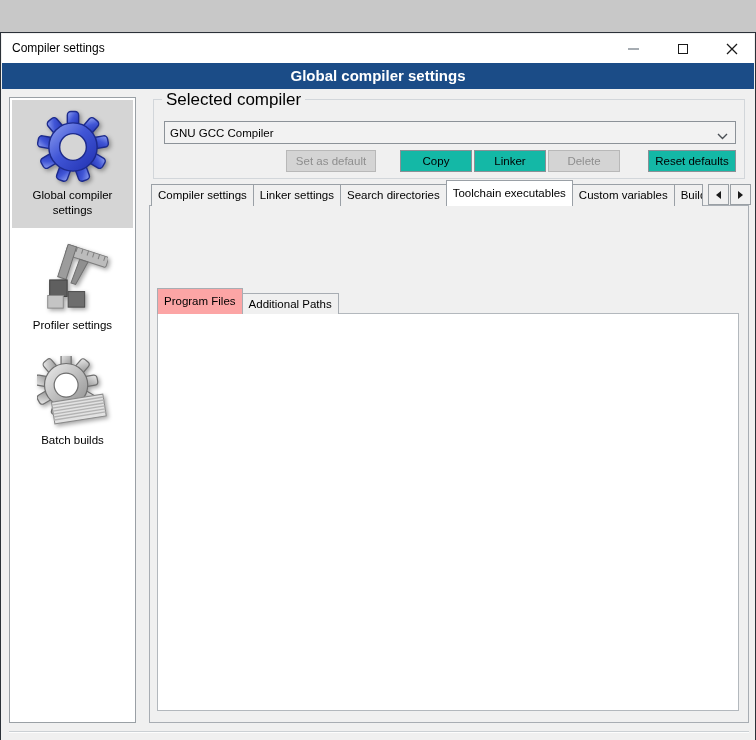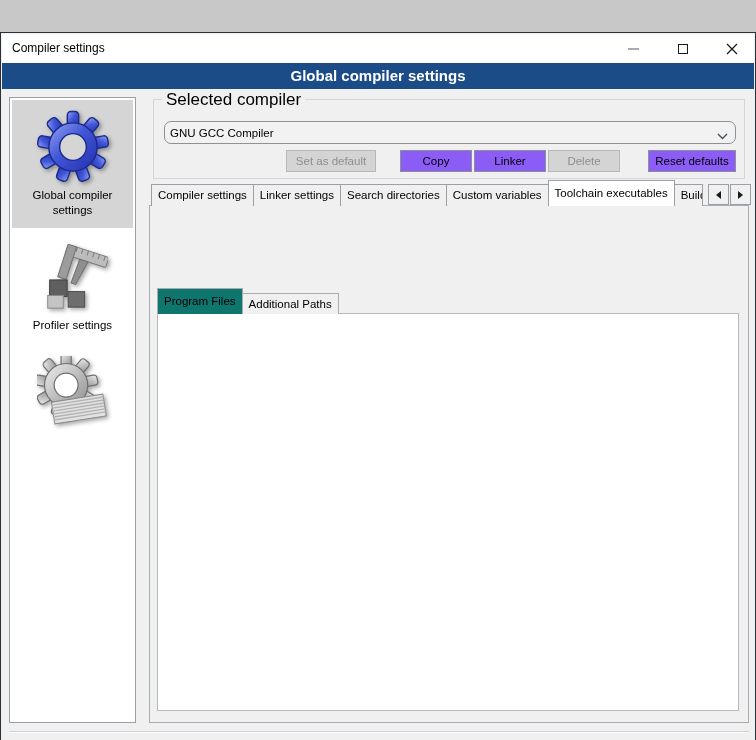--- a/index.html
+++ b/index.html
@@ -38,25 +38,25 @@
   .legend{ position:absolute; top:-8px; left:8px; background:#f0f0f0; padding:0 4px;
            font-size:17px; color:#000; line-height:15px; }
 
   .grp-sel{ left:152px; top:66px; width:592px; height:80px; }
   .grp-dir{ left:156px; top:180px; width:582px; height:70px; }
 
   
   .combo{ position:absolute; height:23px; background:#f2f2f2; border:1px solid #8c9298;
           font-size:11.5px; display:flex; align-items:center; padding-left:5px; cursor:default; }
   .combo .chev{ position:absolute; right:7px; top:8px; }
-  .combo1{ left:10px; top:21px; width:572px;border-radius:7px; }
+  .combo1{ left:10px; top:21px; width:572px; }
   .dcombo{ left:144px; top:0; width:426px; height:24px; background:#f0f0f0; border-color:#6e747a; }
 
   
-  .btn{ position:absolute; height:22px; background:#8b5cf6; border:1px solid #8a9096;
+  .btn{ position:absolute; height:22px; background:#14b8a6; border:1px solid #8a9096;
         font-size:11.5px; color:#000; font-family:inherit; cursor:default; }
   .btn:disabled{ background:#d4d4d4; border-color:#b8b8b8; color:#8e8e8e; }
   .btn-row{ position:absolute; left:0; top:50px; width:100%; height:22px; }
   .b-setdef{ left:132px; width:90px; } .b-copy{ left:246px; width:72px; }
   .b-rename{ left:320px; width:72px; } .b-delete{ left:394px; width:72px; }
   .b-reset{ left:494px; width:88px; }
 
   
   .tabstrip{ position:absolute; left:150px; top:147px; width:557px; height:26px;
              display:flex; align-items:flex-end; overflow:hidden; z-index:3; }
@@ -84,21 +84,21 @@
   .path-input .sel{ background:#0078d7; color:#fff; padding:2px 1px; white-space:pre; }
   .b-browse-dir{ left:466px; top:24px; width:24px; height:23px; }
   .b-autodetect{ left:494px; top:24px; width:86px; height:23px; }
   .note{ position:absolute; left:10px; top:50px; right:3px; font-size:11.5px; color:#9e2033;
          white-space:nowrap; overflow:hidden; }
 
   
   .subtabs{ position:absolute; left:156px; top:255px; height:26px; display:flex;
             align-items:flex-end; z-index:3; }
   .subtabs .tab{ height:21px; line-height:20px; border-color:#a8adb3; }
-  .subtabs .tab.active{ height:26px; background:#0f766e; line-height:25px; }
+  .subtabs .tab.active{ height:26px; background:#fca5a5; line-height:25px; }
   .page{ position:absolute; left:156px; top:280px; width:582px; height:398px;
          background:#fff; border:1px solid #b3b8bd; z-index:1; }
 
   .row{ position:absolute; left:156px; width:582px; height:24px; }
   .flabel{ position:absolute; left:12px; top:0; width:130px; font-size:11px; line-height:23px;
            color:#000; white-space:nowrap; }
   .tfield{ position:absolute; left:144px; top:0; width:398px; height:23px; background:#fff;
            border:1px solid #7b8187; font-size:11.5px; font-family:inherit; padding:0 4px; color:#000; }
   .browse{ position:absolute; left:546px; top:0; width:24px; height:23px; background:#ececec;
            border:1px solid #8a9096; font-size:11px; line-height:10px; font-family:inherit; cursor:default; }
@@ -205,20 +205,21 @@
             <rect x="30.5" y="1.5" width="11" height="15" rx="3.5" transform="rotate(320 36 36)"></rect>
             <circle cx="36" cy="36" r="23.5"></circle>
             <circle cx="36" cy="36" r="13" fill="#ffffff"></circle>
           </g>
           <g transform="rotate(-9 42 54)">
             <rect x="16" y="42" width="52" height="22" fill="#e2e2e2" stroke="#8a8a8a"></rect>
             <path d="M16 45h52 M16 48h52 M16 51h52 M16 54h52 M16 57h52 M16 60h52" stroke="#b3b3b3" stroke-width="1.4"></path>
           </g>
         </svg>
       </div>
+      <div class="nav-label">Batch builds</div>
     </div>
   </div>
 
   <div class="group grp-sel">
     <span class="legend">Selected compiler</span>
     <div class="combo combo1">
       <span>GNU GCC Compiler</span>
       <span class="chev">
         <svg width="11" height="7" viewBox="0 0 11 7">
             <path d="M1 1 L5.5 5.5 L10 1" stroke="#4a4f54" stroke-width="1.4" fill="none"></path>
@@ -231,22 +232,22 @@
       <button class="btn b-rename">Linker</button>
       <button class="btn b-delete" disabled="">Delete</button>
       <button class="btn b-reset">Reset defaults</button>
     </div>
   </div>
 
   <div class="tabstrip">
     <div class="tab">Compiler settings</div>
     <div class="tab">Linker settings</div>
     <div class="tab">Search directories</div>
+    <div class="tab active">Toolchain executables</div>
     <div class="tab">Custom variables</div>
-    <div class="tab active">Toolchain executables</div>
     <div class="tab clipped">Build options</div>
   </div>
   <button class="tab-arrow ta-left">
       <span class="tri-l"></span>
     </button>
   <button class="tab-arrow ta-right">
       <span class="tri-r"></span>
     </button>
 
   <div class="tabpanel"></div>

